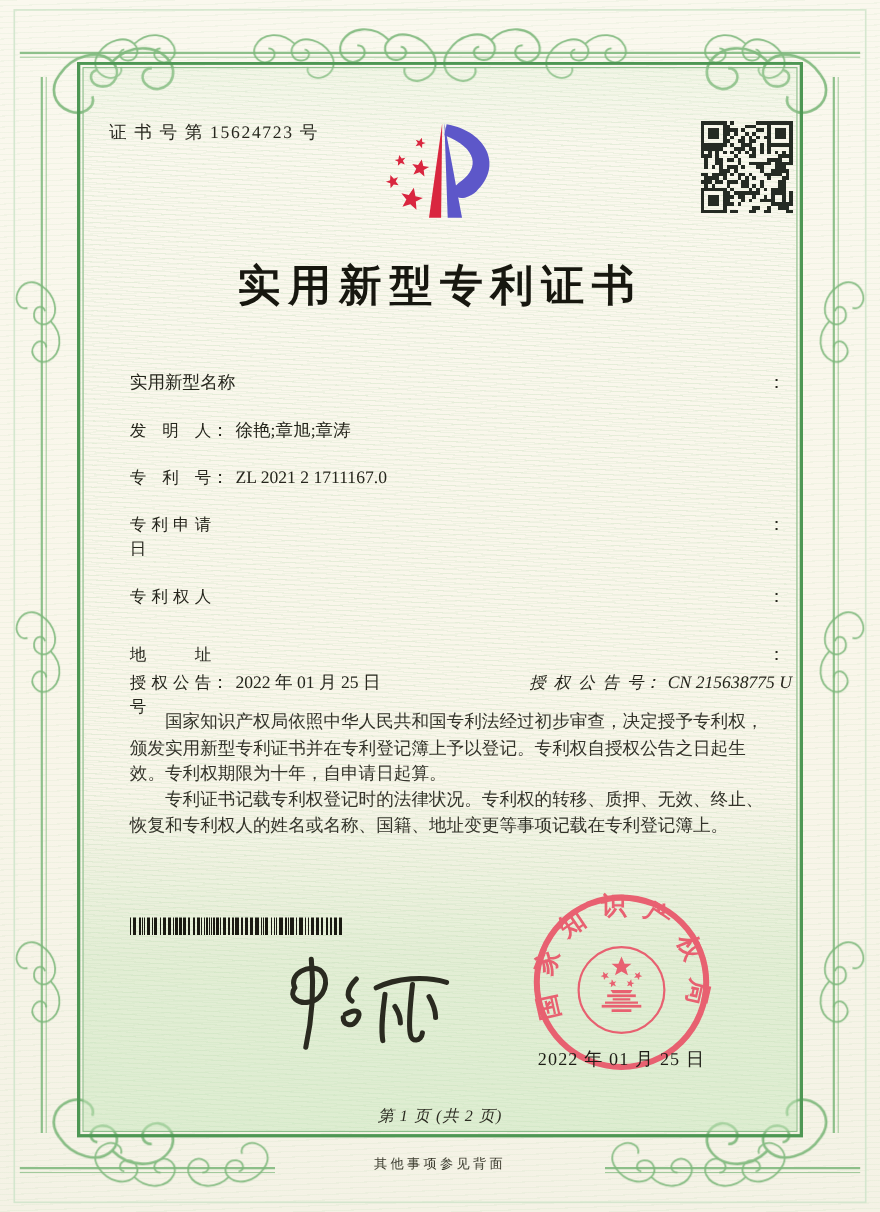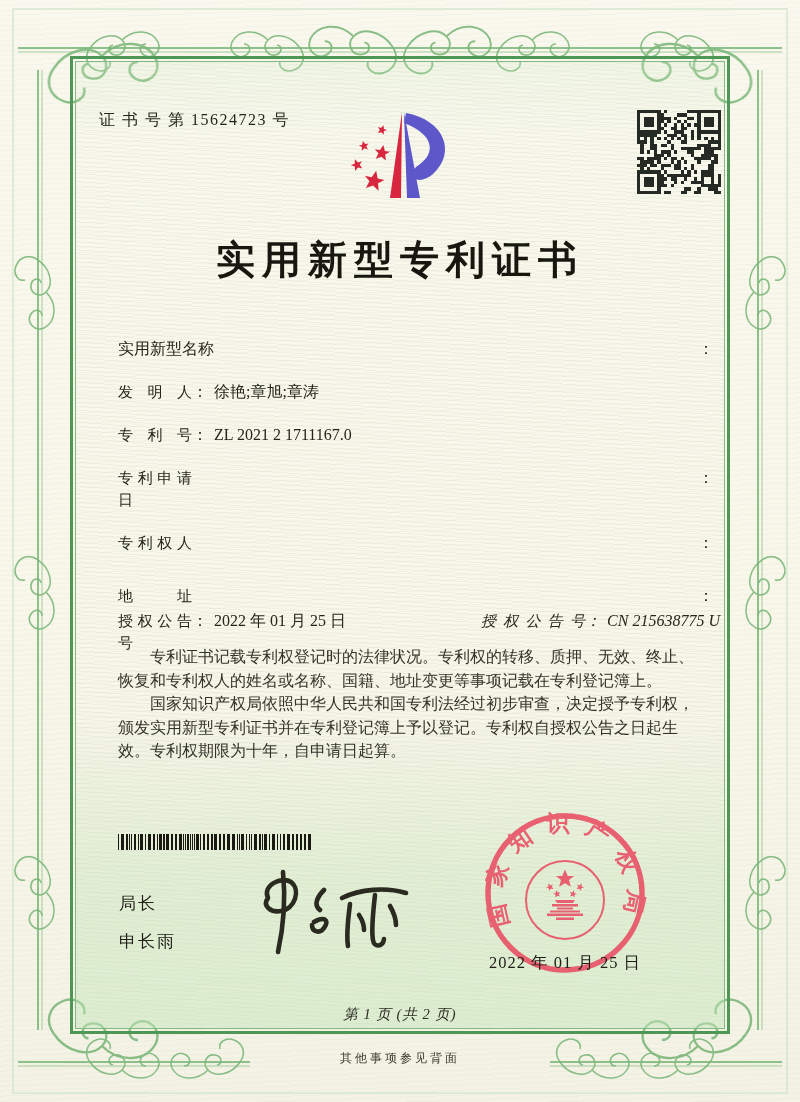--- a/index.html
+++ b/index.html
@@ -488,22 +488,22 @@
       </span>
       <span class="grant-right">
         <span class="flabel" style="width:104px">授权公告号</span>
           <span class="fcolon">：</span>
           <span>CN 215638775 U</span>
       </span>
     </div>
   </div>
 
   <div class="paras">
+    <p>国家知识产权局依照中华人民共和国专利法经过初步审查，决定授予专利权，颁发实用新型专利证书并在专利登记簿上予以登记。专利权自授权公告之日起生效。专利权期限为十年，自申请日起算。</p>
     <p>专利证书记载专利权登记时的法律状况。专利权的转移、质押、无效、终止、恢复和专利权人的姓名或名称、国籍、地址变更等事项记载在专利登记簿上。</p>
-    <p>国家知识产权局依照中华人民共和国专利法经过初步审查，决定授予专利权，颁发实用新型专利证书并在专利登记簿上予以登记。专利权自授权公告之日起生效。专利权期限为十年，自申请日起算。</p>
   </div>
 
   <svg class="barcode" id="barcode" width="196" height="16" viewBox="0 0 196 16" shape-rendering="crispEdges">
       <rect x="0" y="0" width="1" height="16" fill="#1a1a12"></rect>
       <rect x="3" y="0" width="3" height="16" fill="#1a1a12"></rect>
       <rect x="8" y="0" width="2" height="16" fill="#1a1a12"></rect>
       <rect x="11" y="0" width="1" height="16" fill="#1a1a12"></rect>
       <rect x="13" y="0" width="1" height="16" fill="#1a1a12"></rect>
       <rect x="16" y="0" width="2" height="16" fill="#1a1a12"></rect>
       <rect x="20" y="0" width="1" height="16" fill="#1a1a12"></rect>
@@ -550,24 +550,20 @@
       <rect x="162" y="0" width="1" height="16" fill="#1a1a12"></rect>
       <rect x="165" y="0" width="2" height="16" fill="#1a1a12"></rect>
       <rect x="169" y="0" width="3" height="16" fill="#1a1a12"></rect>
       <rect x="174" y="0" width="2" height="16" fill="#1a1a12"></rect>
       <rect x="178" y="0" width="2" height="16" fill="#1a1a12"></rect>
       <rect x="182" y="0" width="2" height="16" fill="#1a1a12"></rect>
       <rect x="186" y="0" width="2" height="16" fill="#1a1a12"></rect>
       <rect x="190" y="0" width="3" height="16" fill="#1a1a12"></rect>
     </svg>
 
-  <div class="officials">
-    <div>局长</div>
-    <div>申长雨</div>
-  </div>
 
   <svg class="signature" width="178" height="88" viewBox="0 0 178 88">
     <g stroke="#2a2a20" stroke-width="4.6" fill="none" stroke-linecap="round">
       <path d="M30,30 C24,17 44,8 53,14 C63,22 57,41 43,43 C33,45 24,38 30,30"></path>
       <path d="M45,4 C47,24 47,52 40,84"></path>
       <path d="M86,22 C78,30 76,38 82,42"></path>
       <path d="M76,54 C86,48 92,52 86,60 C82,66 74,64 74,57"></path>
       <path d="M104,30 C122,21 148,19 168,25"></path>
       <path d="M112,36 C110,52 108,66 110,78"></path>
       <path d="M137,27 C135,45 133,62 135,72 C136,80 145,79 146,71"></path>

